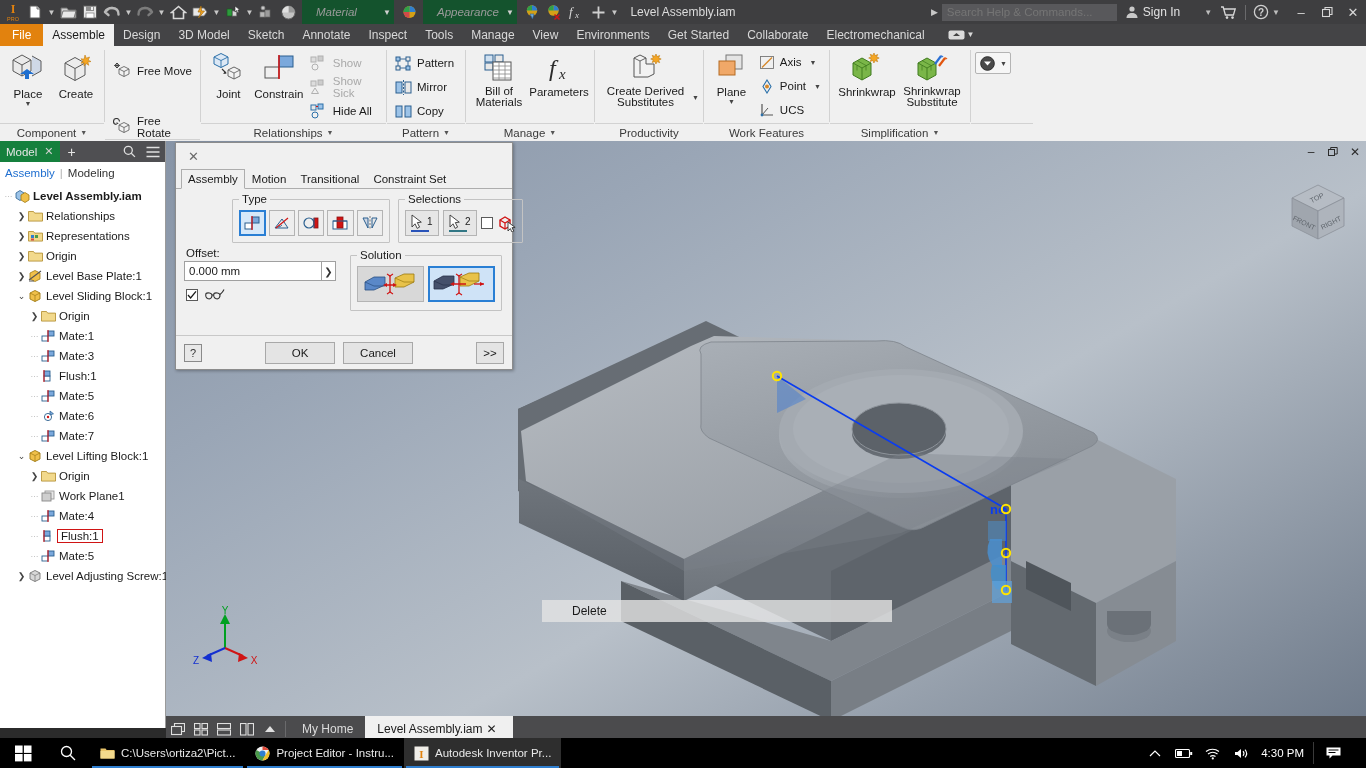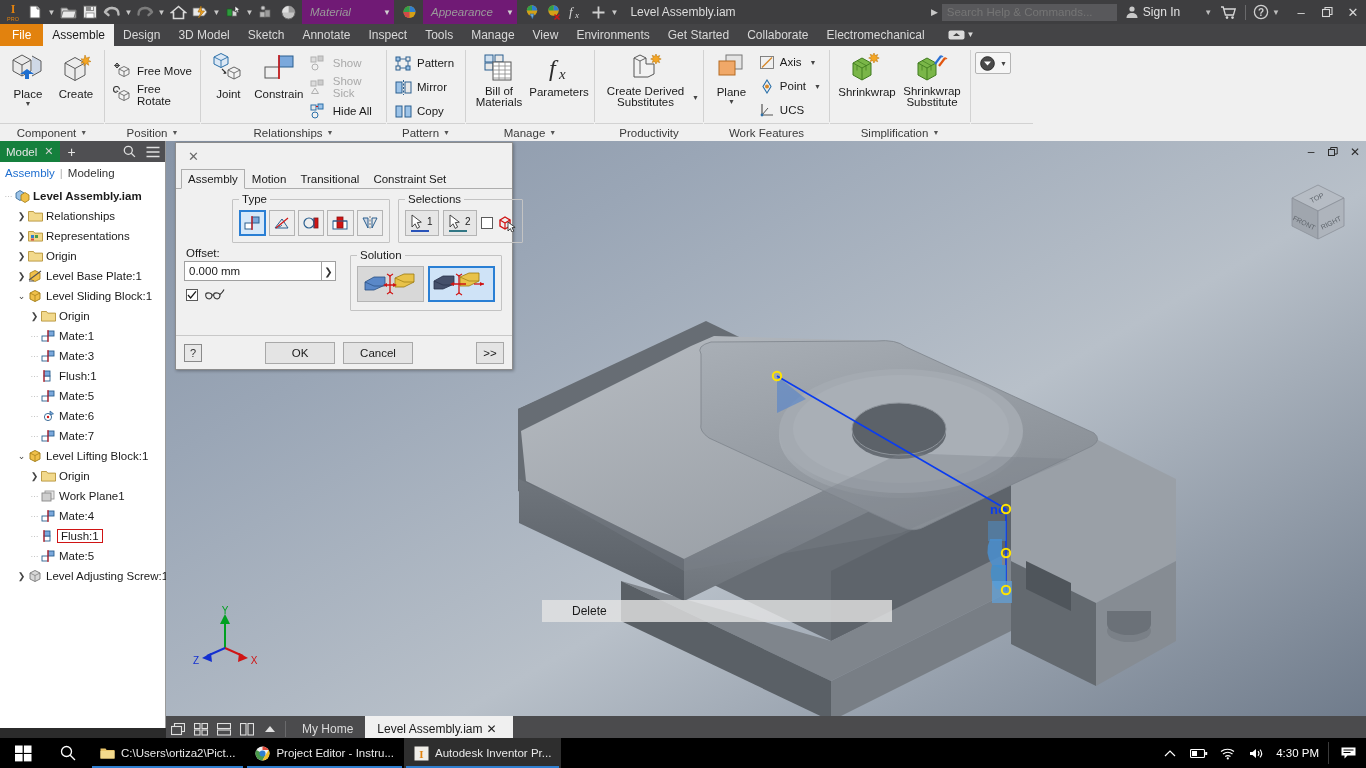--- a/index.html
+++ b/index.html
@@ -19,22 +19,22 @@
   .qat { display: flex; align-items: center; height: 24px; padding-left: 2px; }
   .qicon {
     width: 22px; height: 22px; display: flex; align-items: center; justify-content: center;
     position: relative;
   }
   .qcaret {
     width: 11px; height: 22px; display: flex; align-items: center; justify-content: center;
     color: #c8c8c8; font-size: 8px;
   }
   .combo {
-    height: 25px; background: #701a75; color: #9a9a9a; font-size: 11.5px;
-    font-style: italic; display: flex; align-items: center; padding-left: 8px;
+    height: 25px; background: #14532d; color: #9a9a9a; font-size: 11.5px;
+    font-style: italic; display: flex; align-items: center; padding-left: 14px;
     position: relative;
   }
   .combo .cv { flex: 1; }
   .combo .carr { width: 14px; text-align: center; font-size: 8px; font-style: normal; color: #d0d0d0; }
   .doc-title {
     position: absolute; left: 0; right: 0; top: 0; height: 24px; line-height: 24px;
     text-align: center; color: #dcdcdc; font-size: 12px; pointer-events: none;
   }
   .title-right {
     position: absolute; right: 0; top: 0; height: 24px; display: flex; align-items: center;
@@ -259,21 +259,21 @@
   .tbapp {
     display: flex; align-items: center; gap: 6px; height: 30px; padding: 0 10px;
     color: #e8e8e8; font-size: 11.5px; position: relative; max-width: 160px;
   }
   .tbapp.active { background: #2e2e2e; }
   .tbapp .tlab { overflow: hidden; text-overflow: ellipsis; white-space: nowrap; }
   .tbapp::after {
     content: ""; position: absolute; left: 2px; right: 2px; bottom: 0; height: 2px;
     background: #2f7fd0;
   }
-  .tb-right { margin-left: auto; display: flex; align-items: center; gap: 9px; padding-right: 8px; color: #fff; font-size: 11.5px; }
+  .tb-right { margin-left: auto; display: flex; align-items: center; gap: 9px; padding-right: 23px; color: #fff; font-size: 11.5px; }
   .tb-ic { display: flex; align-items: center; justify-content: center; width: 20px; }
   .tb-line { width: 1px; height: 22px; background: #3a3a3a; }
 </style>
 </head>
 <body>
 
 <div id="app">
 
   <div class="titlebar">
     <div class="qat">
@@ -489,21 +489,21 @@
       </div>
       <div class="panel-label">
         <span>Component</span>
         <span class="pc">▼</span>
       </div>
     </div>
     <div class="pdiv"></div>
 
     <div class="panel" style="width:95px;">
       <div class="panel-body">
-        <div class="smallcol" style="padding-top:10px;">
+        <div class="smallcol" style="padding-top:10px;gap:32px;">
           <div class="smallbtn">
             <span class="ico">
               <svg width="19" height="18" viewBox="0 0 19 18">
                 <path d="M6 7l5-2.5L16 7v5l-5 2.5L6 12z" fill="#f2f2f2" stroke="#666" stroke-width="0.9"></path>
                 <path d="M6 7l5 2.5L16 7M11 9.5v5" fill="none" stroke="#666" stroke-width="0.9"></path>
                 <path d="M4 1v5M1.5 3.5h5M4 1l-1.3 1.3M4 1l1.3 1.3M4 6l-1.3-1.3M4 6l1.3-1.3M1.5 3.5l1.3-1.3M1.5 3.5l1.3 1.3M6.5 3.5l-1.3-1.3M6.5 3.5l-1.3 1.3" stroke="#333" stroke-width="0.9" fill="none"></path>
               </svg>
             </span>
             <span>Free Move</span>
           </div>

